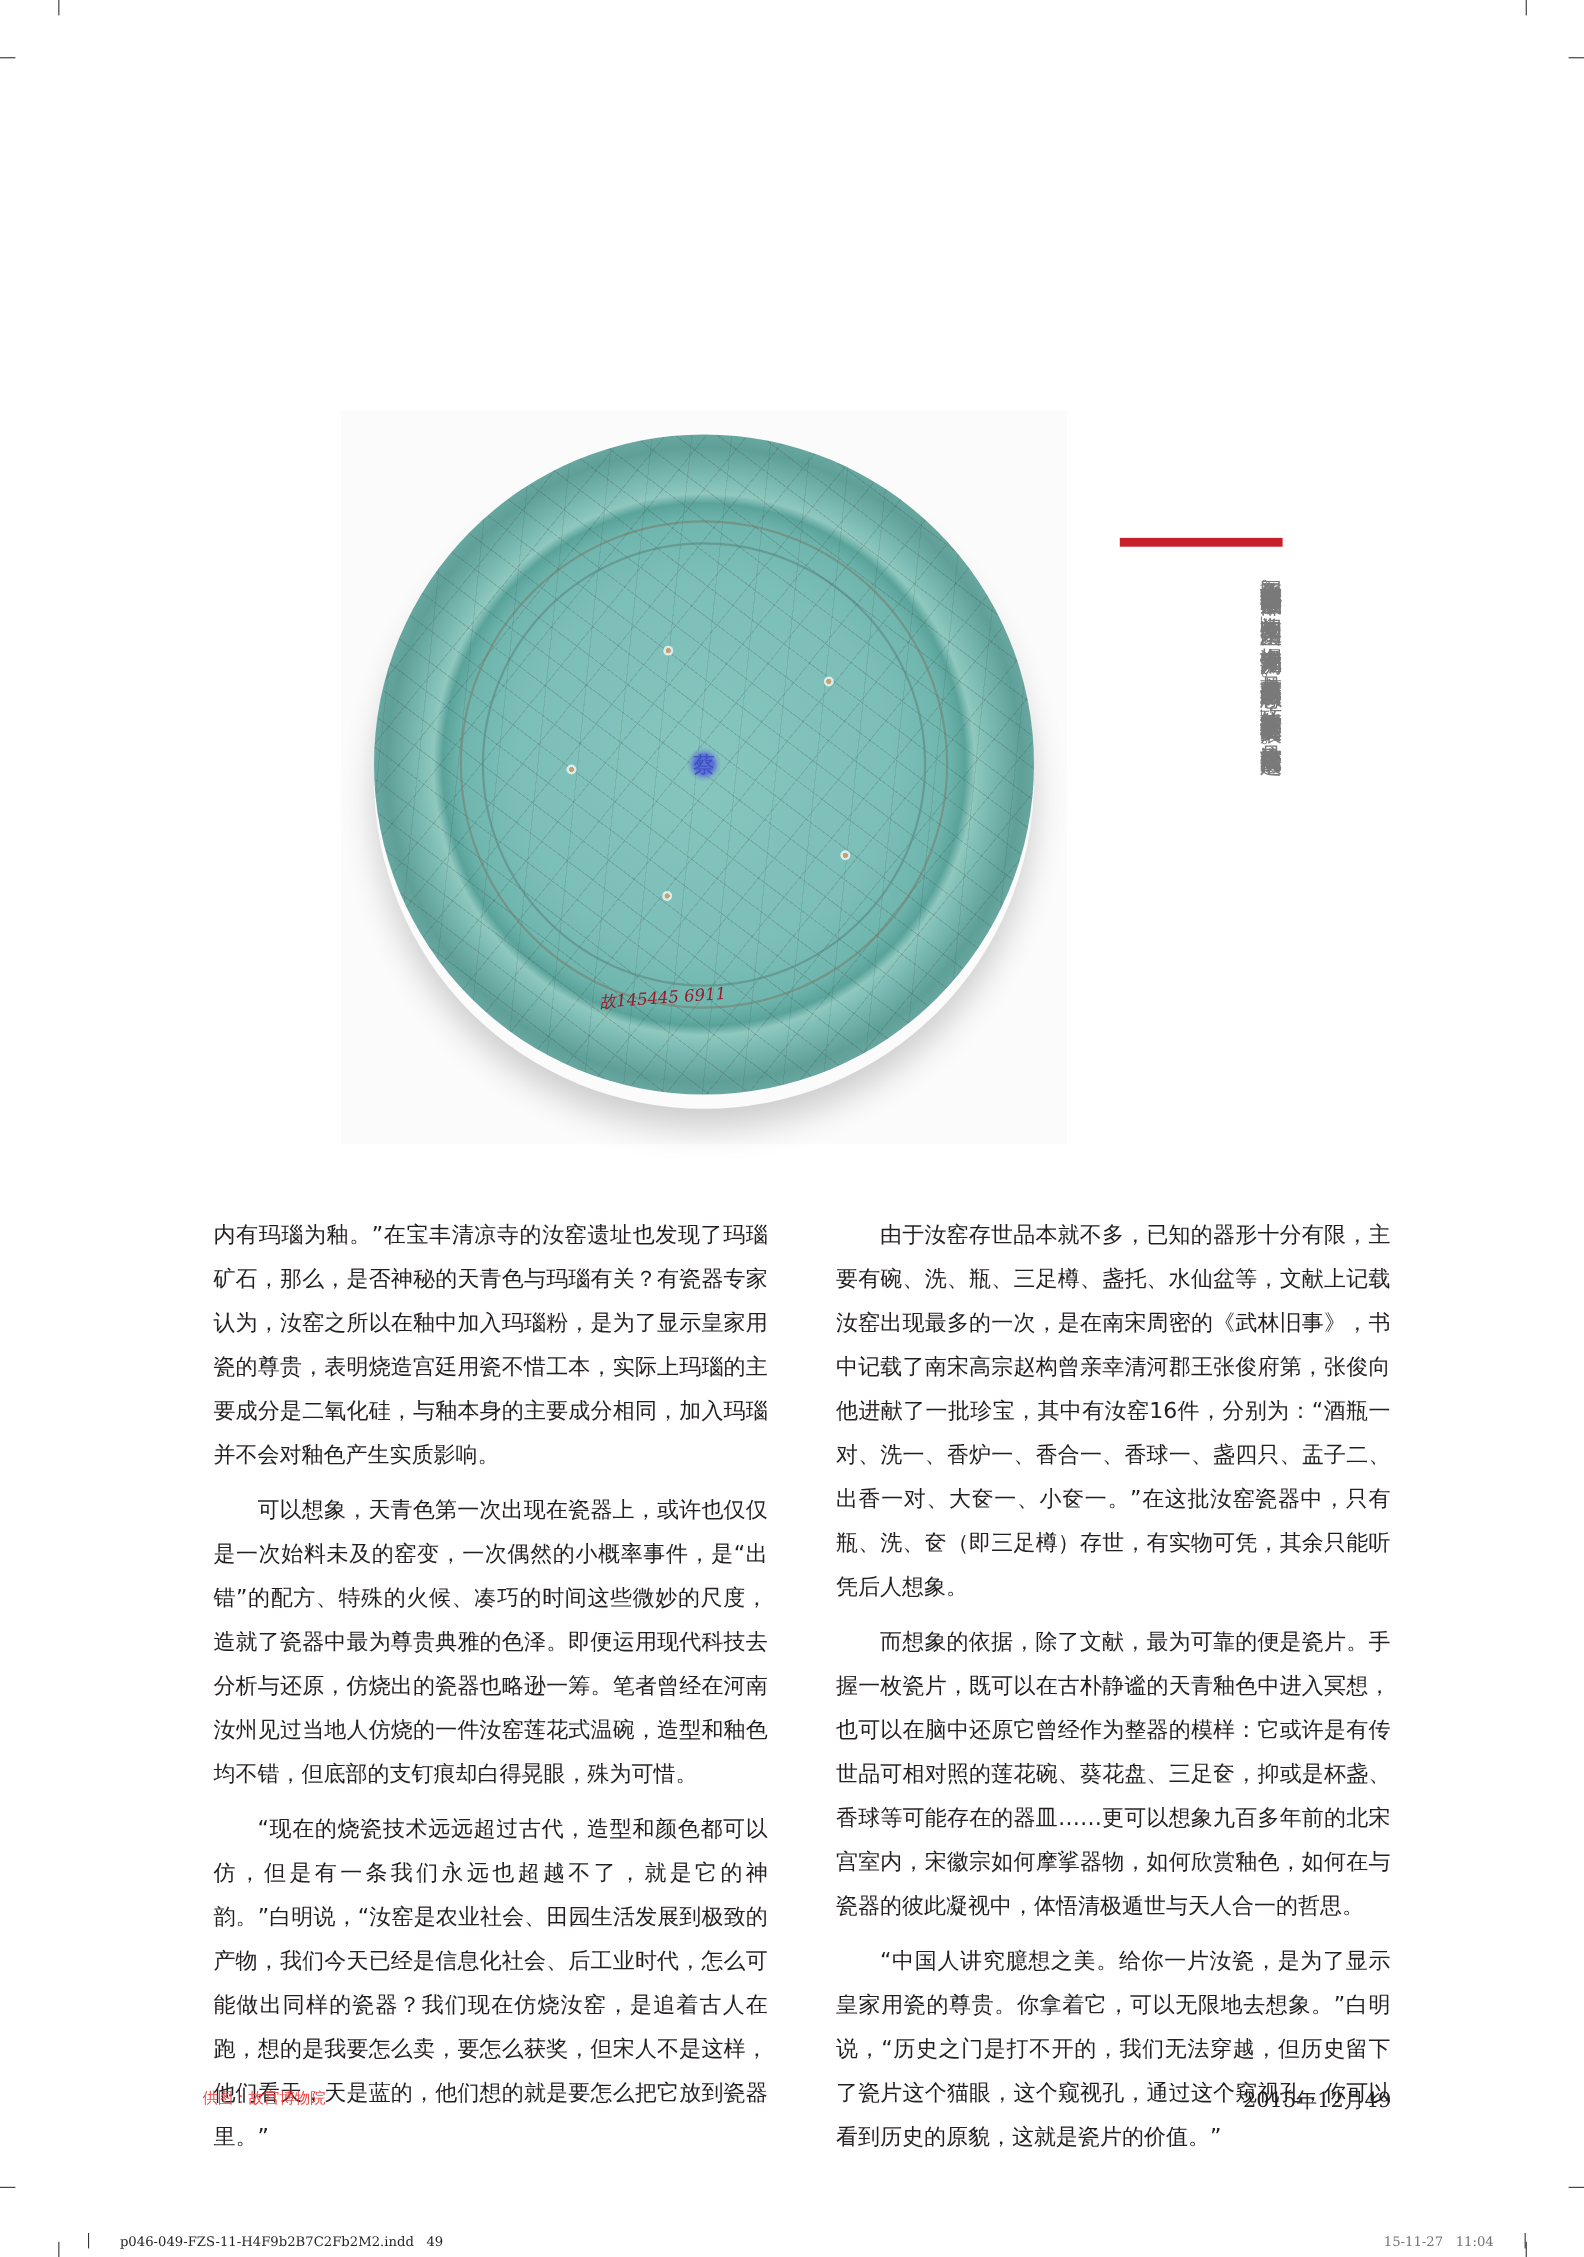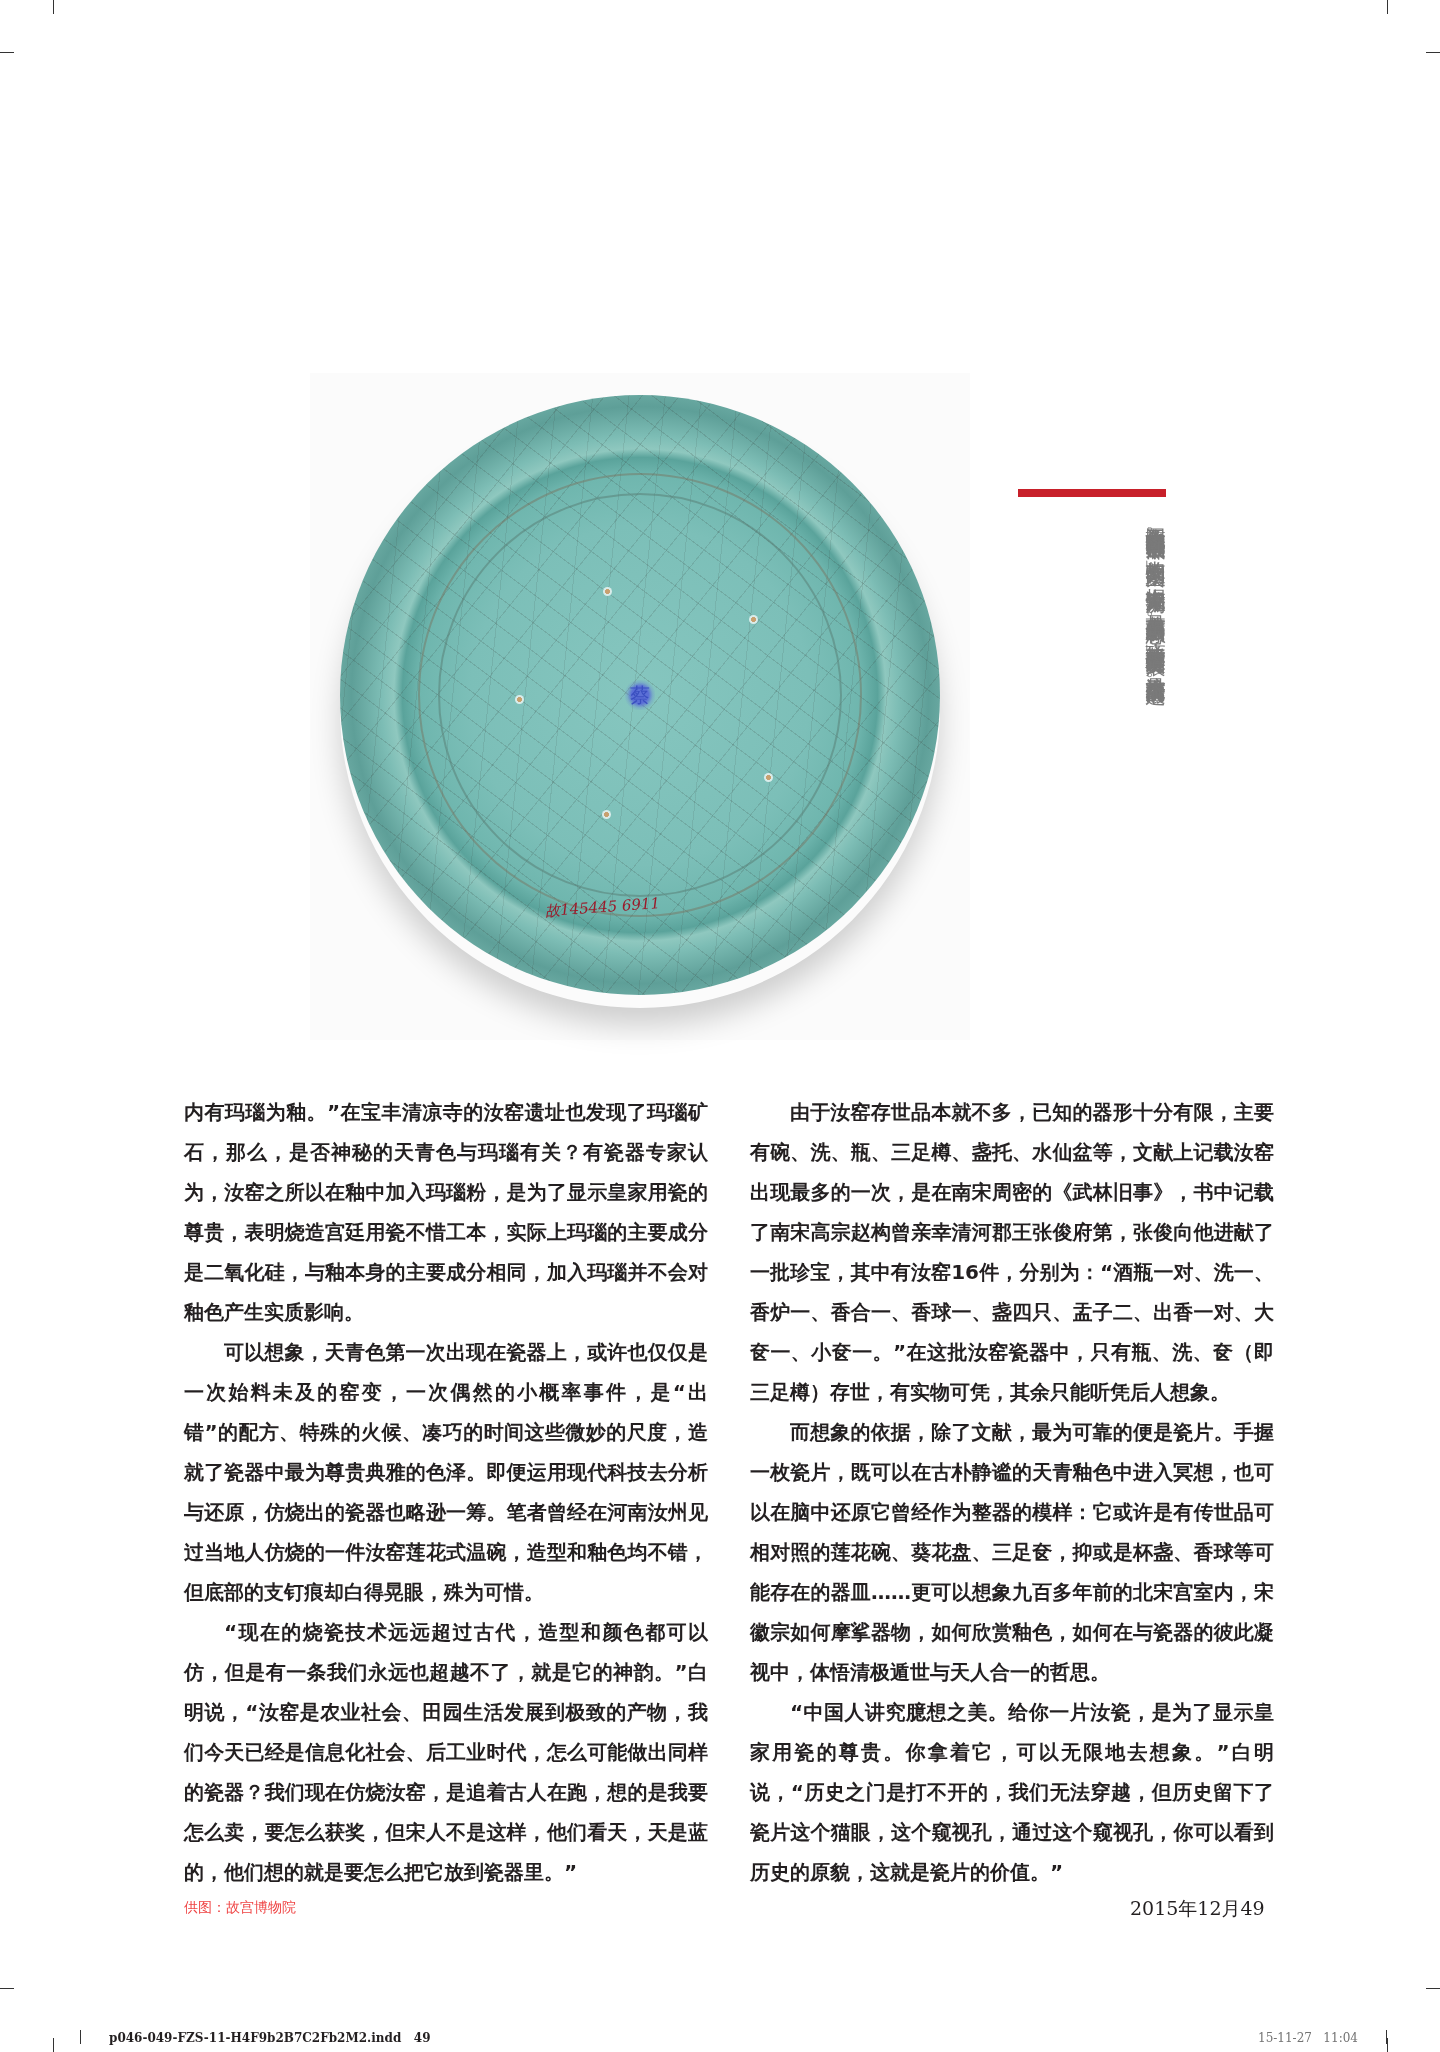--- a/index.html
+++ b/index.html
@@ -114,21 +114,21 @@
     .col {
       position: absolute;
       top: 1092px;
       font-size: 20px;
       line-height: 40px;
       color: #231f20;
       text-align: justify;
     }
     .col.left { left: 184px; width: 524px; }
     .col.right { left: 750px; width: 524px; }
-    .col p { margin: 0; font-weight: bold; }
+    .col p { margin: 10px; }
     .col p.indent { text-indent: 2em; }
 
     .credit {
       position: absolute;
       left: 184px;
       top: 1899px;
       font-size: 14px;
       color: #ef4444;
     }
     .folio {
@@ -201,17 +201,17 @@
   <p class="indent">而想象的依据，除了文献，最为可靠的便是瓷片。手握一枚瓷片，既可以在古朴静谧的天青釉色中进入冥想，也可以在脑中还原它曾经作为整器的模样：它或许是有传世品可相对照的莲花碗、葵花盘、三足奁，抑或是杯盏、香球等可能存在的器皿……更可以想象九百多年前的北宋宫室内，宋徽宗如何摩挲器物，如何欣赏釉色，如何在与瓷器的彼此凝视中，体悟清极遁世与天人合一的哲思。</p>
   <p class="indent">“中国人讲究臆想之美。给你一片汝瓷，是为了显示皇家用瓷的尊贵。你拿着它，可以无限地去想象。”白明说，“历史之门是打不开的，我们无法穿越，但历史留下了瓷片这个猫眼，这个窥视孔，通过这个窥视孔，你可以看到历史的原貌，这就是瓷片的价值。”</p>
 </div>
 
 <div class="credit">供图：故宫博物院</div>
 <div class="folio">
   <span>2015年12月</span><span class="pg">49</span>
 </div>
 
 <div class="slug-left">
-  <span style="display:inline-block;width:1px;height:14px;background:#333;margin-right:28px;vertical-align:-2px;"></span><span style="white-space:pre;font-weight:bold;">p046-049-FZS-11-H4F9b2B7C2Fb2M2.indd   49</span>
+  <span style="display:inline-block;width:1px;height:14px;background:#333;margin-right:28px;vertical-align:-2px;"></span><span style="white-space:pre;">p046-049-FZS-11-H4F9b2B7C2Fb2M2.indd   49</span>
 </div>
 <div class="slug-right">
   <span style="white-space:pre;">15-11-27   11:04</span><span style="display:inline-block;width:1px;height:14px;background:#333;margin-left:28px;vertical-align:-2px;"></span>
 </div>
 
 </body></html>

